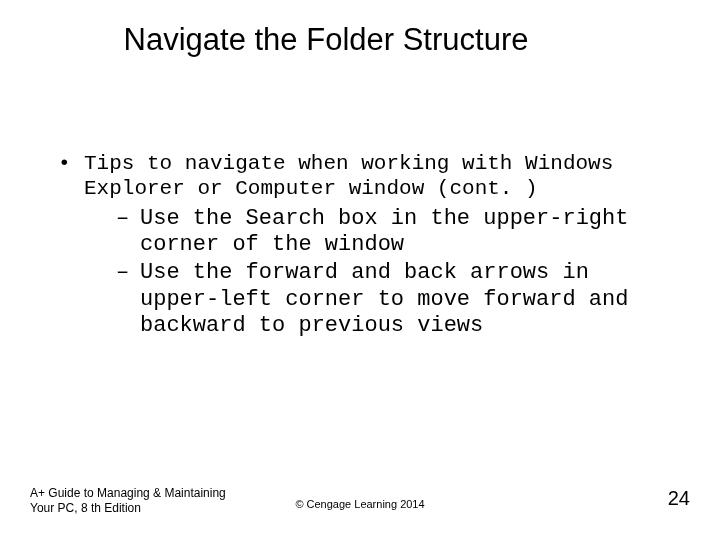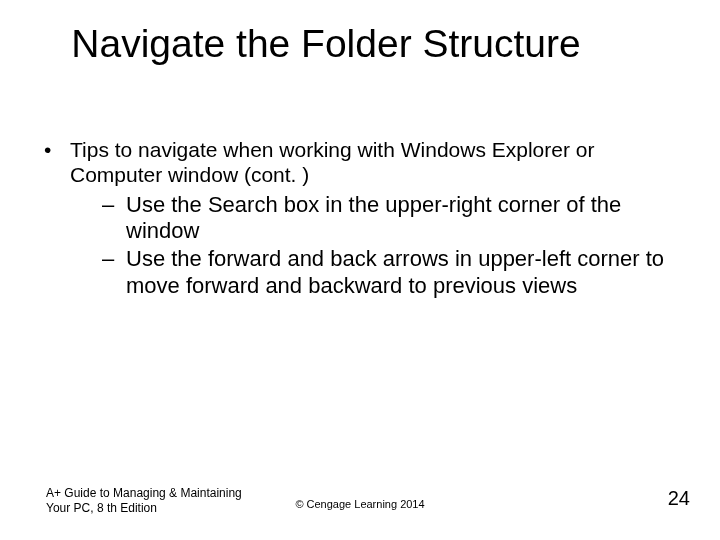--- a/index.html
+++ b/index.html
@@ -18,36 +18,37 @@
     height: 540px;
     position: relative;
     box-sizing: border-box;
   }
   .title {
     position: absolute;
     top: 22px;
     left: 0;
     width: 652px;
     text-align: center;
-    font-size: 39px;
+    font-size: 31px;
     font-weight: 400;
     letter-spacing: 0px;
   }
   .body {
     position: absolute;
     top: 138px;
     left: 30px;
     width: 660px;
     font-size: 21px;
     line-height: 1.18;
   }
   ul.level1 {
     list-style: none;
-    margin: 0;
+    margin: 14px;
     padding: 0;
+    font-family: Liberation Mono, monospace;
   }
   ul.level1 > li {
     position: relative;
     padding-left: 40px;
     margin: 0;
   }
   ul.level1 > li::before {
     content: "•";
     position: absolute;
     left: 14px;
@@ -74,21 +75,21 @@
   }
   .footer {
     position: absolute;
     bottom: 24px;
     left: 30px;
     width: 660px;
     font-size: 12px;
   }
   .footer-left {
     position: absolute;
-    left: 16px;
+    left: 0;
     bottom: 0;
     width: 260px;
     line-height: 1.25;
   }
   .footer-center {
     position: absolute;
     left: 0;
     bottom: 6px;
     width: 660px;
     text-align: center;

